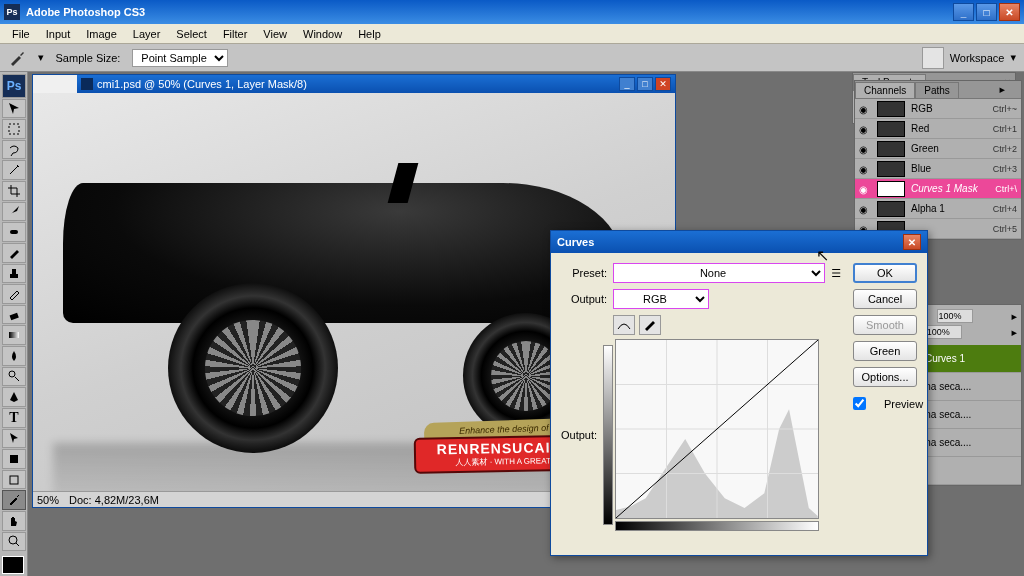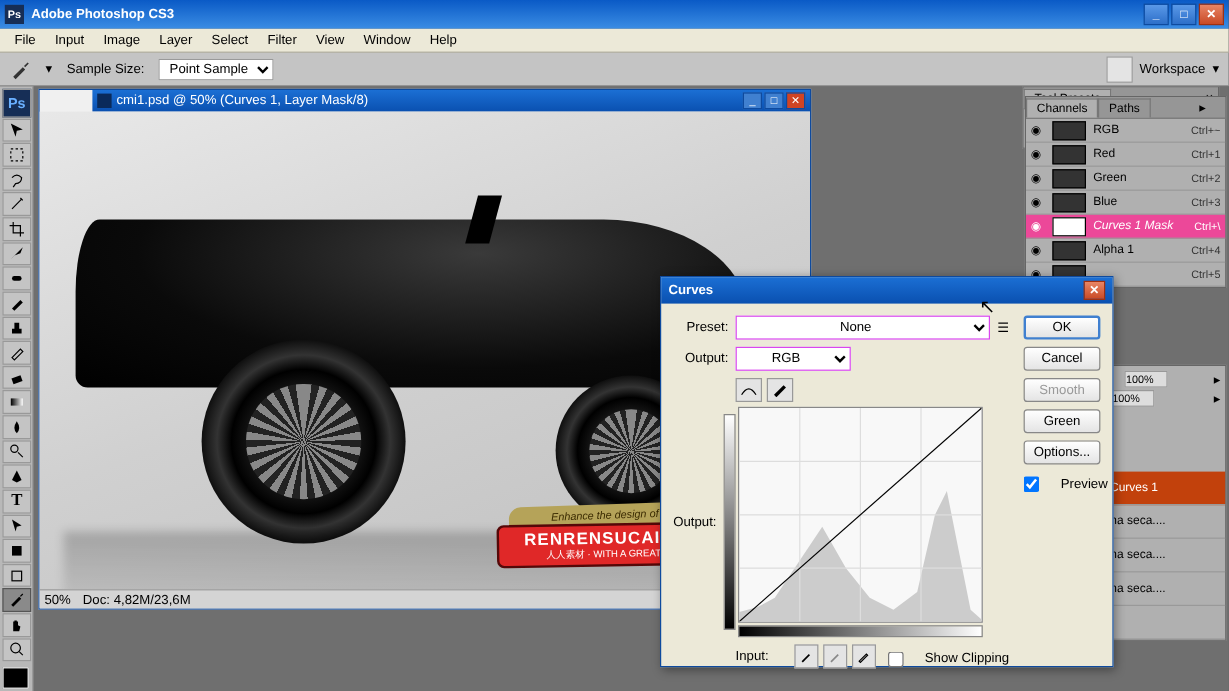--- a/index.html
+++ b/index.html
@@ -71,21 +71,21 @@
 .channel-row .name { flex: 1; font-size: 10px; }
 .channel-row .name.italic { font-style: italic; }
 .channel-row .shortcut { font-size: 9px; color: #333; }
 .channel-row.selected .shortcut { color: #fff; }
 
 .opacity-panel { padding: 4px; }
 .opacity-row { display: flex; justify-content: space-between; align-items: center; gap: 4px; font-size: 10px; margin-bottom: 2px; }
 .opacity-row input { width: 36px; height: 14px; font-size: 9px; border: 1px solid #999; background: #ddd; }
 
 .layer-row { display: flex; align-items: center; height: 28px; padding: 0 4px; gap: 4px; border-bottom: 1px solid #999; }
-.layer-row.selected { background: #c2410c; color: #fff; margin-top: 48px; }
+.layer-row.selected { background: #4d7c0f; color: #fff; }
 .layer-row .thumb { width: 24px; height: 20px; background: #333; border: 1px solid #000; }
 .layer-row .mask-thumb { width: 24px; height: 20px; background: #fff; border: 1px solid #000; }
 .layer-row .circle { width: 18px; height: 18px; border-radius: 50%; background: linear-gradient(#fff 50%, #000 50%); border: 1px solid #333; }
 .layer-row .name { flex: 1; font-size: 10px; white-space: nowrap; overflow: hidden; text-overflow: ellipsis; }
 
 
 .curves-dialog { position: absolute; left: 550px; top: 230px; width: 378px; height: 326px; background: #ece9d8; border: 1px solid #0e4a9e; z-index: 20; box-shadow: 2px 2px 8px rgba(0,0,0,0.4); }
 .curves-dialog .dlg-titlebar { height: 22px; background: linear-gradient(#1b6fd4, #0a50b0); display: flex; align-items: center; color: #fff; padding: 0 6px; font-weight: bold; }
 .curves-dialog .dlg-titlebar .dlg-title { flex: 1; }
 .curves-dialog .dlg-close { width: 18px; height: 16px; background: linear-gradient(#e88565,#c94a26); border: 1px solid #a03010; display: flex; align-items: center; justify-content: center; color: #fff; font-size: 10px; font-weight: bold; }
@@ -454,45 +454,20 @@
                 <line x1="0" y1="135" x2="204" y2="135" stroke="#ddd"></line>
               <line x1="51" y1="0" x2="51" y2="180" stroke="#ddd"></line>
                 <line x1="102" y1="0" x2="102" y2="180" stroke="#ddd"></line>
                 <line x1="153" y1="0" x2="153" y2="180" stroke="#ddd"></line>
               <line x1="0" y1="180" x2="204" y2="0" stroke="#000"></line>
             </svg>
           </div>
           <div class="gradient-h"></div>
         </div>
       </div>
-      <div class="input-row">
-        <span>Input:</span>
-        <div style="flex:1"></div>
-        <div class="eyedroppers">
-          <div class="eyedrop">
-              <svg width="12" height="12" viewBox="0 0 12 12">
-                <path d="M2 10 L8 4 L9 5 L3 11 Z" fill="#000"></path>
-              </svg>
-            </div>
-          <div class="eyedrop">
-              <svg width="12" height="12" viewBox="0 0 12 12">
-                <path d="M2 10 L8 4 L9 5 L3 11 Z" fill="#888"></path>
-              </svg>
-            </div>
-          <div class="eyedrop">
-              <svg width="12" height="12" viewBox="0 0 12 12">
-                <path d="M2 10 L8 4 L9 5 L3 11 Z" fill="none" stroke="#000"></path>
-              </svg>
-            </div>
-        </div>
-        <label class="chk-row">
-            <input type="checkbox" style=""> 
-            <span>Show Clipping</span>
-          </label>
-      </div>
     </div>
     <div class="curves-right">
       <button class="dlg-btn default">OK</button>
       <button class="dlg-btn">Cancel</button>
       <button class="dlg-btn" disabled="">Smooth</button>
       <button class="dlg-btn">Green</button>
       <button class="dlg-btn">Options...</button>
       <label class="chk-row">
           <input type="checkbox" checked="" style=""> 
           <span>Preview</span>

